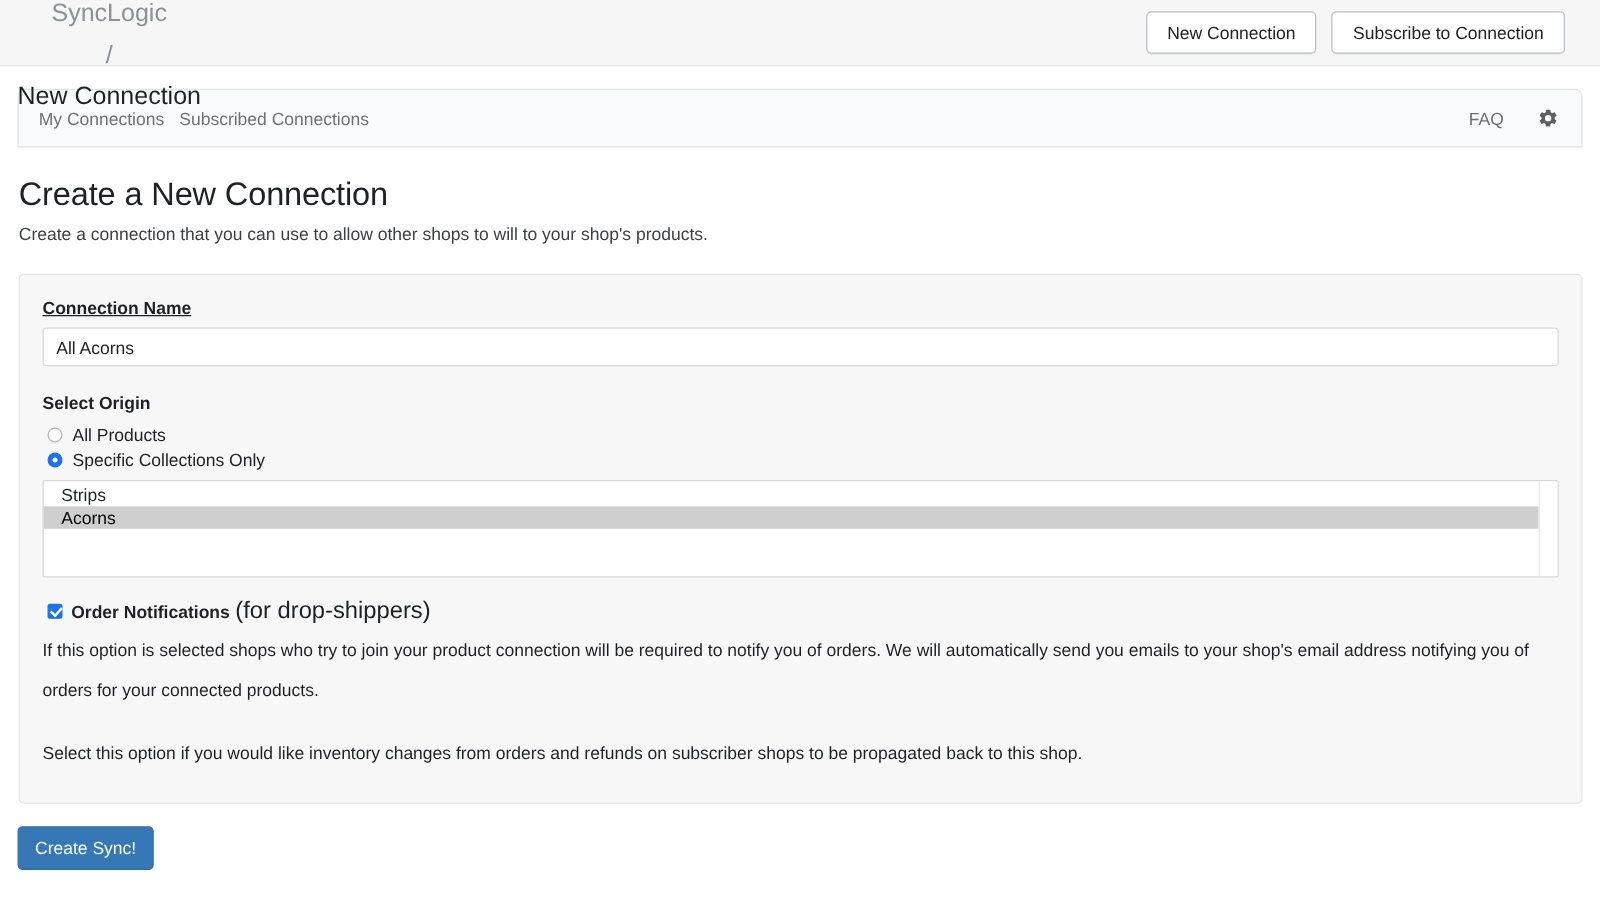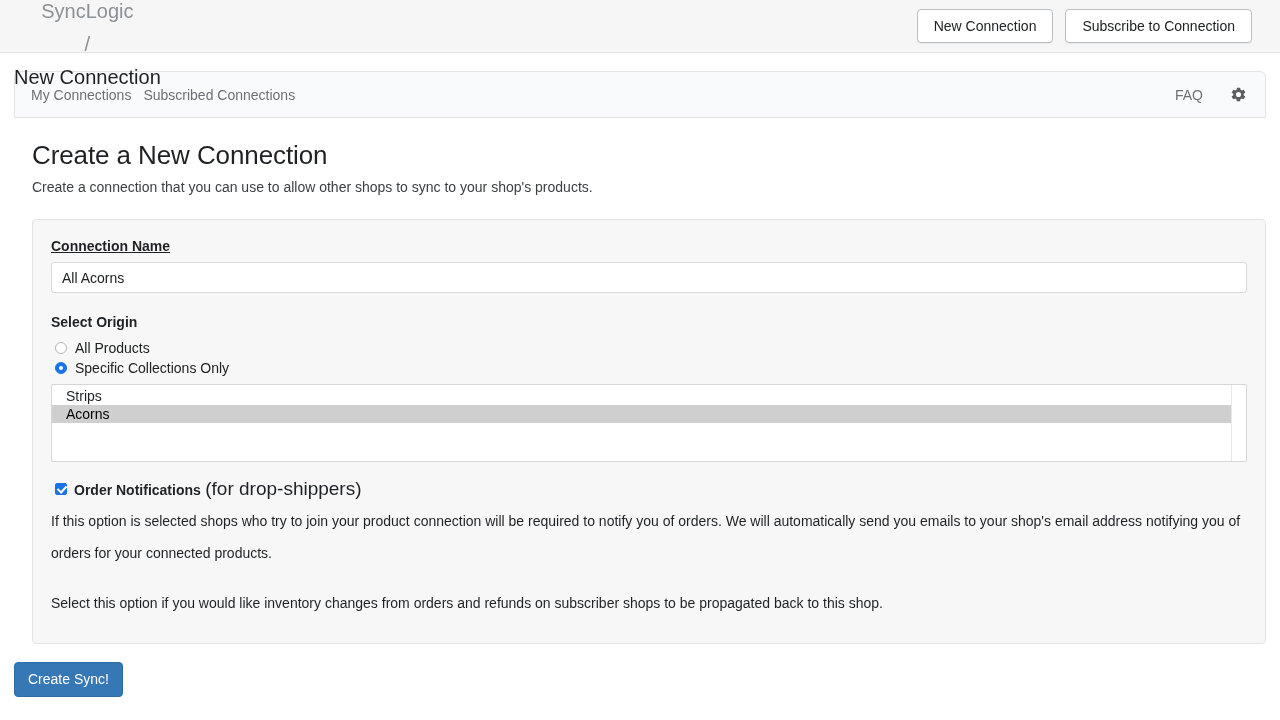--- a/index.html
+++ b/index.html
@@ -122,21 +122,21 @@
   .gear {
     width: 18px; height: 18px;
     cursor: pointer;
     display: inline-flex;
     align-items: center;
     justify-content: center;
   }
 
   
   .page {
-    padding: 22px 14px 0 32px;
+    padding: 22px 14px 0 15px;
   }
   h1.page-title {
     margin: 0 0 8px 0;
     font-size: 26px;
     font-weight: 400;
     color: #1f2225;
     letter-spacing: -0.1px;
   }
   .page-sub {
     margin: 0 0 24px 0;
@@ -345,21 +345,21 @@
         <svg width="17" height="17" viewBox="0 0 24 24" aria-hidden="true">
           <path fill="#5c5f62" d="M19.4 13a7.6 7.6 0 0 0 0-2l2-1.6a.5.5 0 0 0 .1-.6l-1.9-3.2a.5.5 0 0 0-.6-.2l-2.4 1a7.3 7.3 0 0 0-1.7-1l-.4-2.5a.5.5 0 0 0-.5-.4h-3.8a.5.5 0 0 0-.5.4l-.4 2.5c-.6.3-1.2.6-1.7 1l-2.4-1a.5.5 0 0 0-.6.2L2.5 8.8a.5.5 0 0 0 .1.6L4.6 11a7.6 7.6 0 0 0 0 2l-2 1.6a.5.5 0 0 0-.1.6l1.9 3.2c.1.2.4.3.6.2l2.4-1c.5.4 1.1.7 1.7 1l.4 2.5c0 .2.2.4.5.4h3.8c.3 0 .5-.2.5-.4l.4-2.5c.6-.3 1.2-.6 1.7-1l2.4 1c.2.1.5 0 .6-.2l1.9-3.2a.5.5 0 0 0-.1-.6l-2-1.6ZM12 15.6A3.6 3.6 0 1 1 15.6 12 3.6 3.6 0 0 1 12 15.6Z"></path>
         </svg>
       </span>
     </div>
   </div>
 </div>
 
 <div class="page">
   <h1 class="page-title">Create a New Connection</h1>
-  <p class="page-sub">Create a connection that you can use to allow other shops to sync to your shop's products.</p>
+  <p class="page-sub">Create a connection that you can use to allow other shops to will to your shop's products.</p>
 
   <div class="card">
 
     <label class="field-label">Connection Name</label>
     <input class="text-input" type="text" value="All Acorns" style="">
 
     <label class="section-label">Select Origin</label>
 
     <div class="radio-row">
       <span class="radio"></span>

